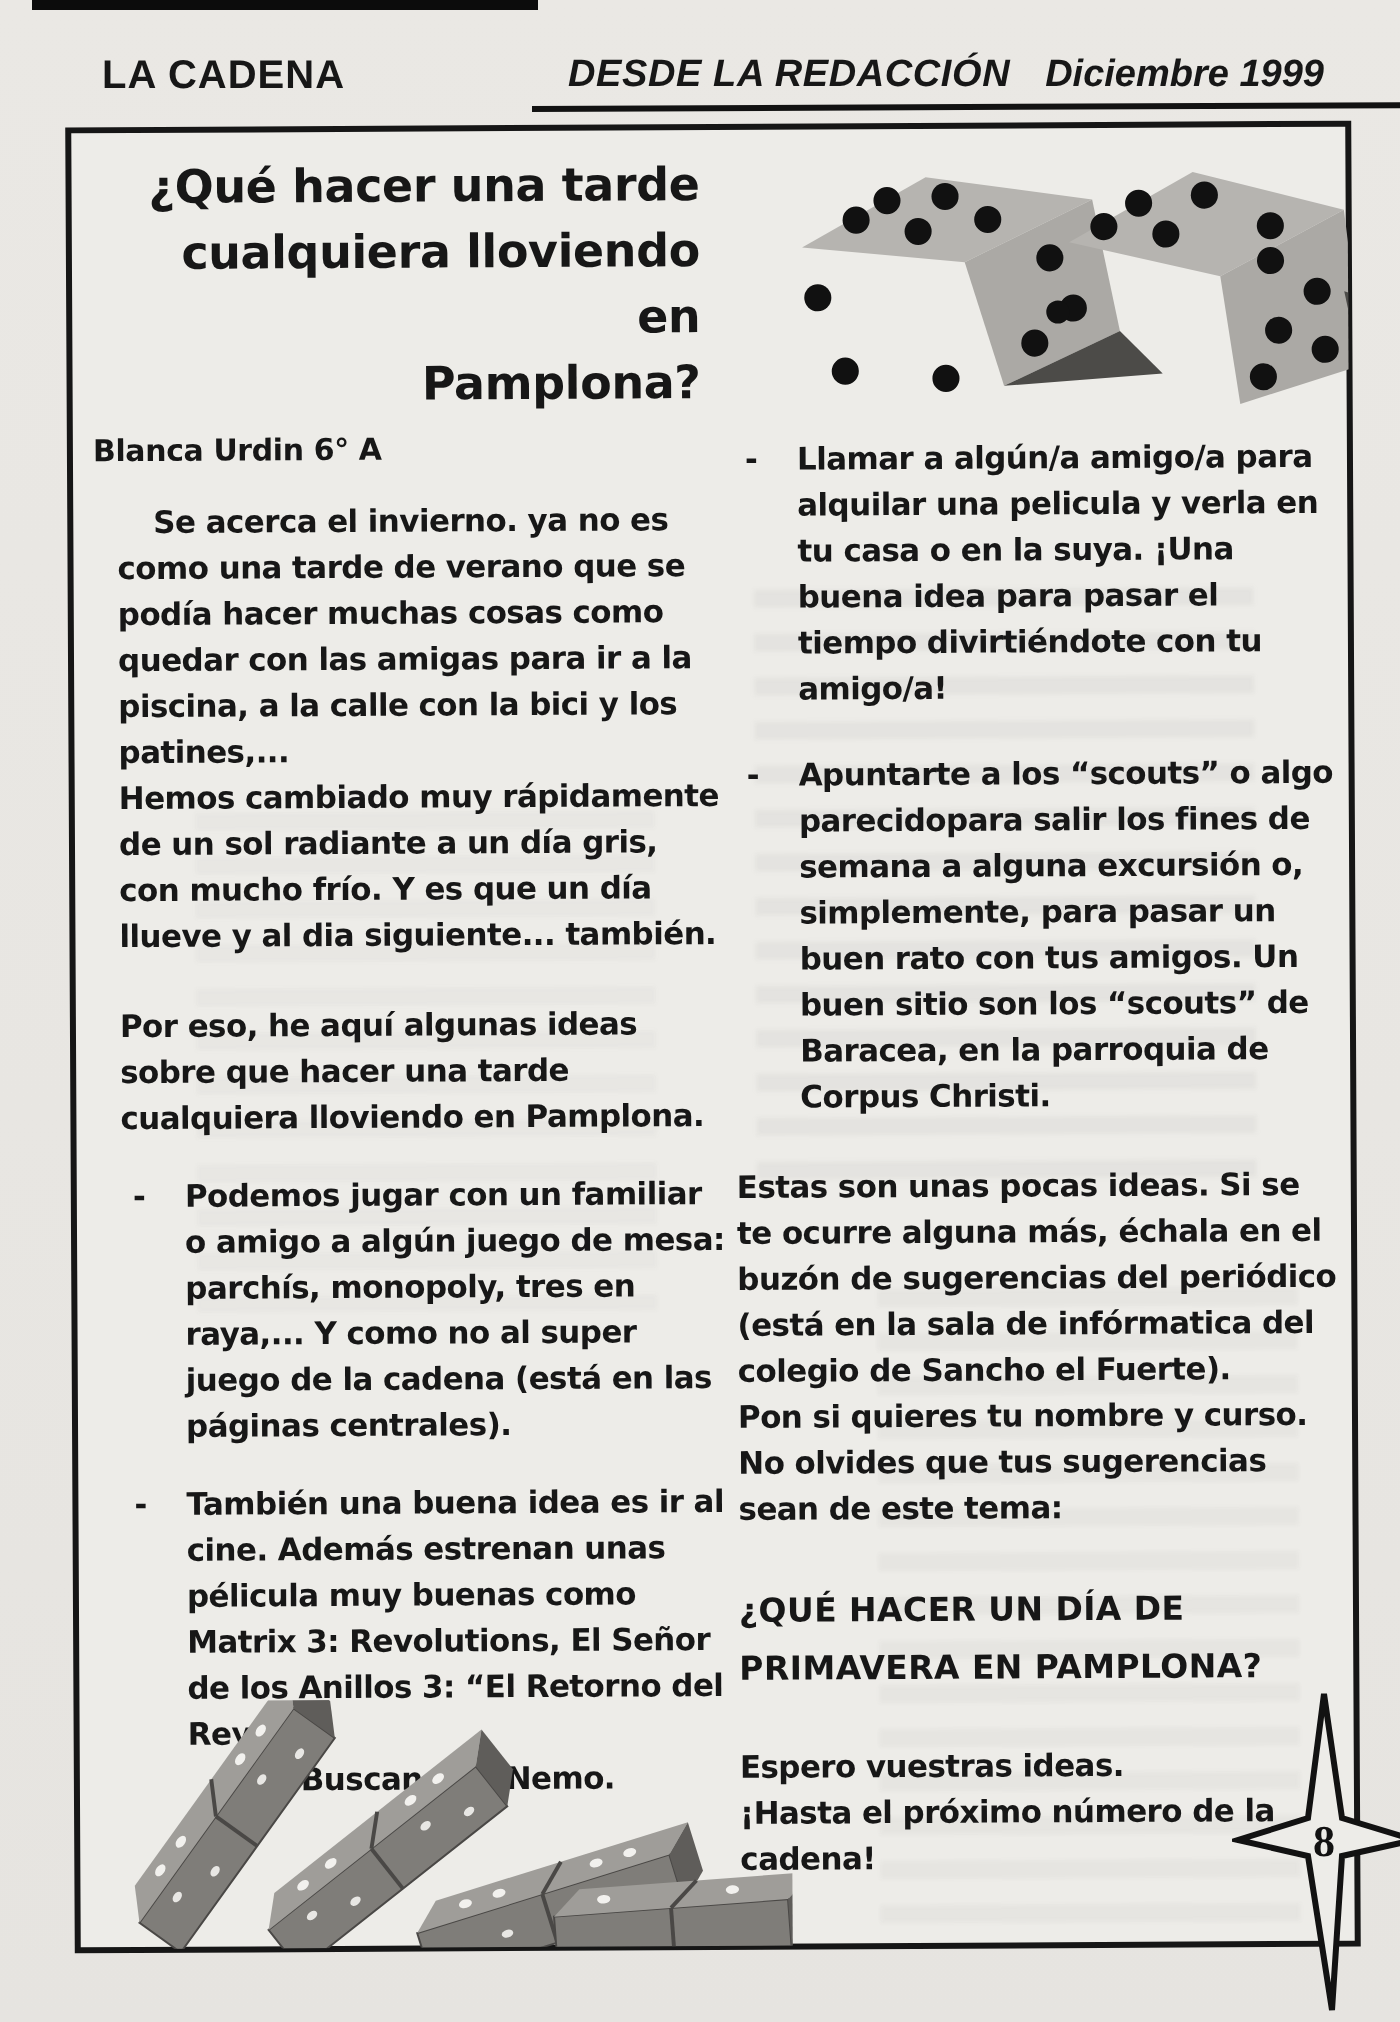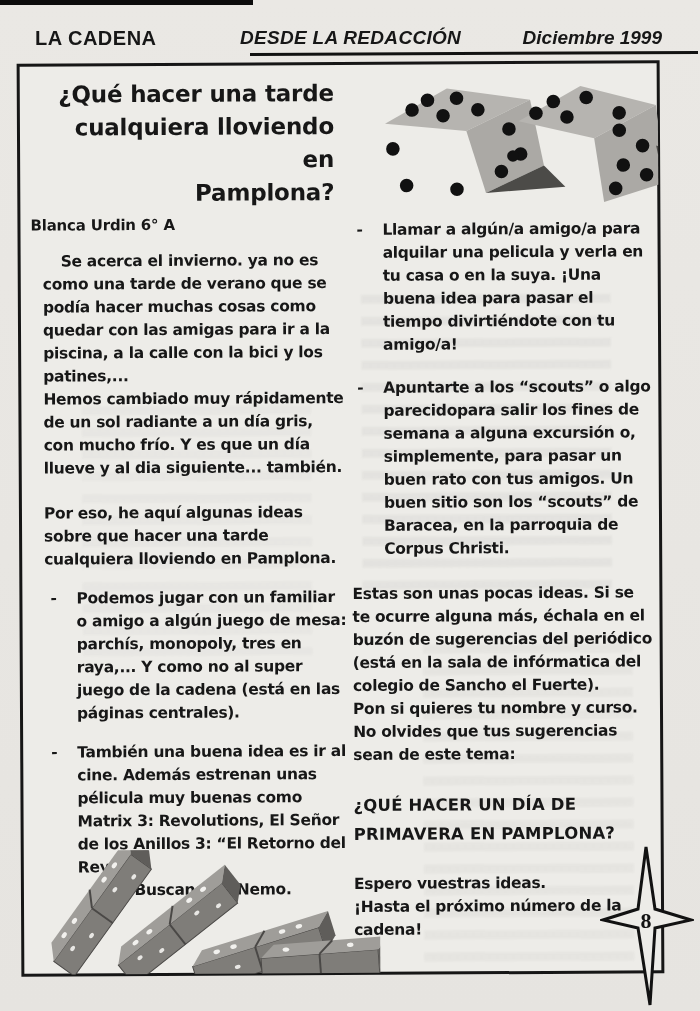--- a/index.html
+++ b/index.html
@@ -1,25 +1,25 @@
 <!DOCTYPE html>
 <html><head>
 <meta charset="utf-8">
 <style>
   html,body{margin:0;padding:0;}
   body{
     width:700px;height:1011px;position:relative;overflow:hidden;
     background:linear-gradient(180deg,#eae8e4 0%,#e8e6e2 55%,#e6e4e0 100%);
     font-family:"DejaVu Sans",sans-serif;color:#171717;
   }
-  .page{position:absolute;inset:0;}
+  .page{position:absolute;inset:0;margin-left:16px;}
   .top-edge-bar{position:absolute;left:0;top:0;width:253px;height:5px;background:#0c0c0c;}
   .brand{position:absolute;left:35px;top:27px;font-family:"Liberation Sans",sans-serif;
     font-weight:900;font-size:20px;letter-spacing:.5px;}
-  .section{position:absolute;left:240px;top:27px;font-family:"Liberation Sans",sans-serif;
+  .section{position:absolute;left:268px;top:27px;font-family:"Liberation Sans",sans-serif;
     font-style:italic;font-weight:900;font-size:19px;letter-spacing:.3px;text-align:right;}
   .date{position:absolute;right:38px;top:27px;font-family:"Liberation Sans",sans-serif;
     font-style:italic;font-weight:900;font-size:19px;}
   .header-rule{position:absolute;left:250px;top:52px;width:448px;height:3px;background:#121212;
     transform:rotate(-0.25deg);}
   .content-box{position:absolute;left:19px;top:62px;width:637px;height:907px;
     border:3px solid #161616;background:#edecE8;transform:rotate(-0.3deg);}
   
   .bleed{position:absolute;background:repeating-linear-gradient(180deg,
     rgba(110,110,110,0.07) 0 9px, rgba(0,0,0,0) 9px 22px);filter:blur(1px);pointer-events:none;}

